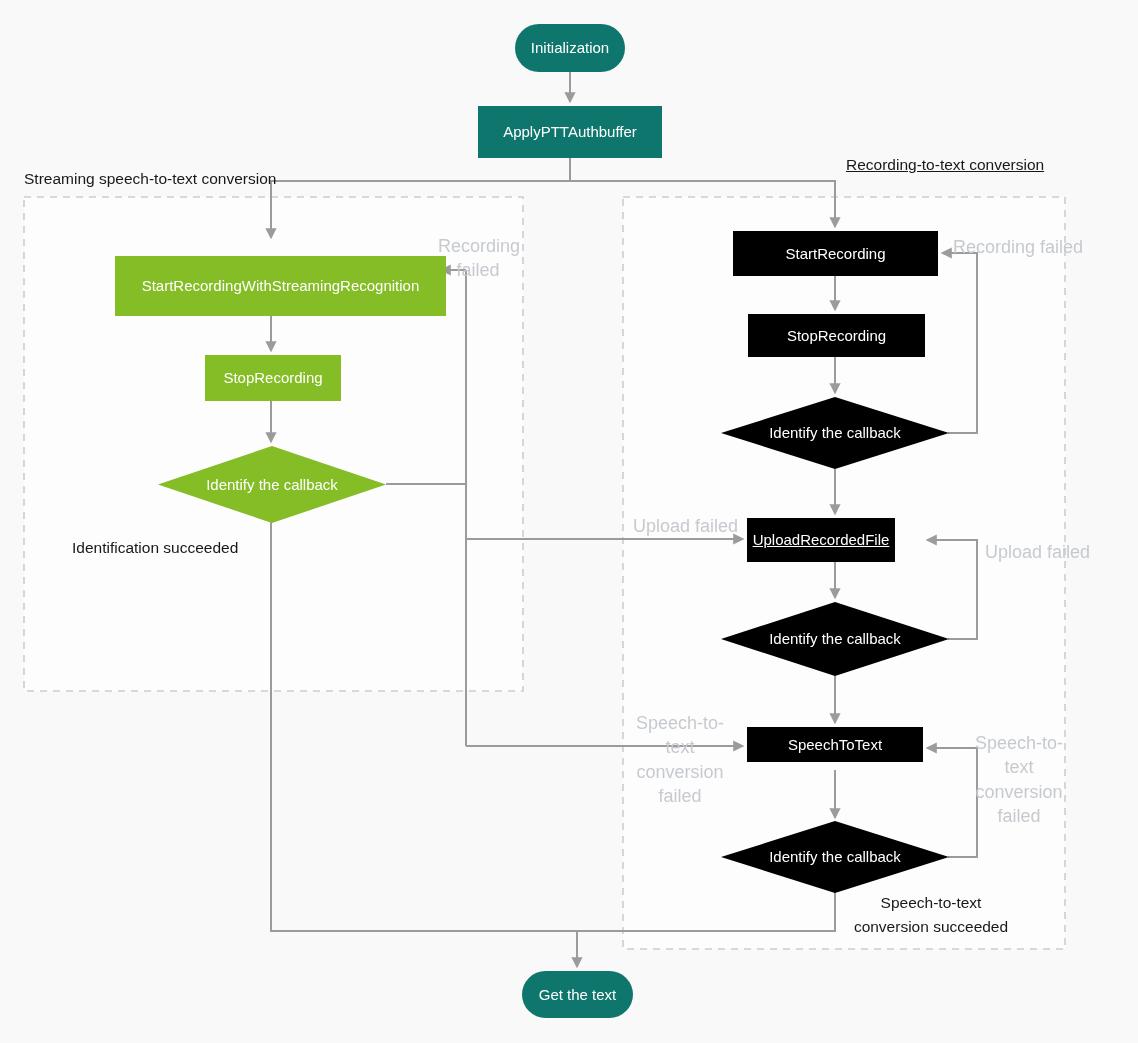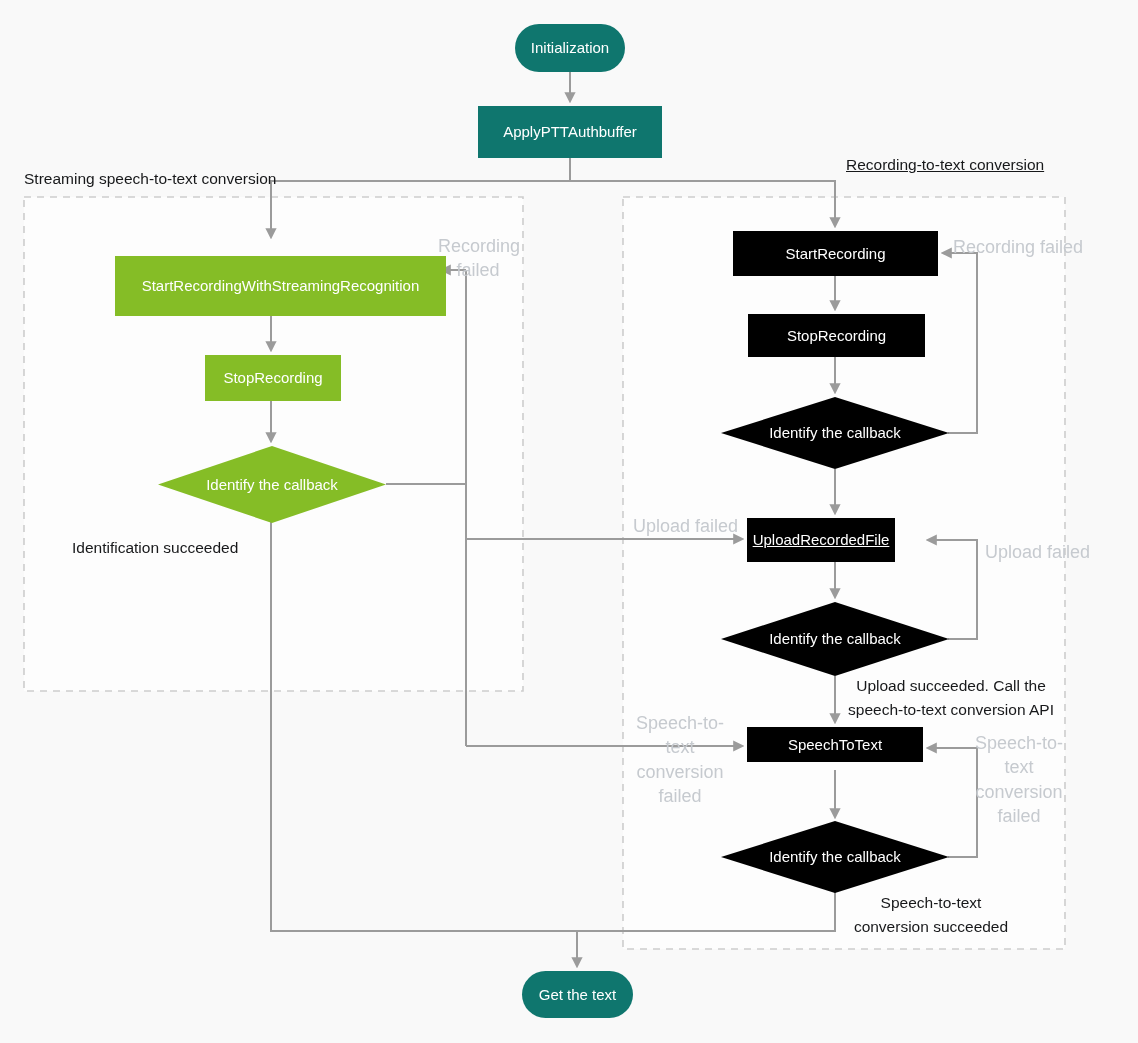--- a/index.html
+++ b/index.html
@@ -118,22 +118,20 @@
 
   <div class="node blue" style="left:733px; top:231px; width:205px; height:45px;">StartRecording</div>
   <div class="node blue" style="left:748px; top:314px; width:177px; height:43px;">StopRecording</div>
   <div class="node blue diamond" style="left:721px; top:397px; width:228px; height:72px;">Identify the callback</div>
   <div class="node blue" style="left:747px; top:518px; width:148px; height:44px;text-decoration:underline;">UploadRecordedFile</div>
   <div class="node blue diamond" style="left:721px; top:602px; width:228px; height:74px;">Identify the callback</div>
   <div class="node blue" style="left:747px; top:727px; width:176px; height:35px;">SpeechToText</div>
   <div class="node blue diamond" style="left:721px; top:821px; width:228px; height:72px;">Identify the callback</div>
 
   <div class="annotation" style="left:72px; top:536px;">Identification succeeded</div>
-  <div class="annotation ta-c" style="left:843px; top:674px; width:216px;">Upload succeeded. Call the
-speech-to-text conversion API</div>
   <div class="annotation ta-c" style="left:846px; top:891px; width:170px;">Speech-to-text
 conversion succeeded</div>
 
   <div class="gray-label ta-c" style="left:438px; top:234px; width:80px;">Recording
 failed</div>
   <div class="gray-label" style="left:953px; top:235px;">Recording failed</div>
   <div class="gray-label" style="left:633px; top:514px;">Upload failed</div>
   <div class="gray-label" style="left:985px; top:540px;">Upload failed</div>
   <div class="gray-label ta-c" style="left:628px; top:711px; width:104px;">Speech-to-text
 conversion failed</div>

